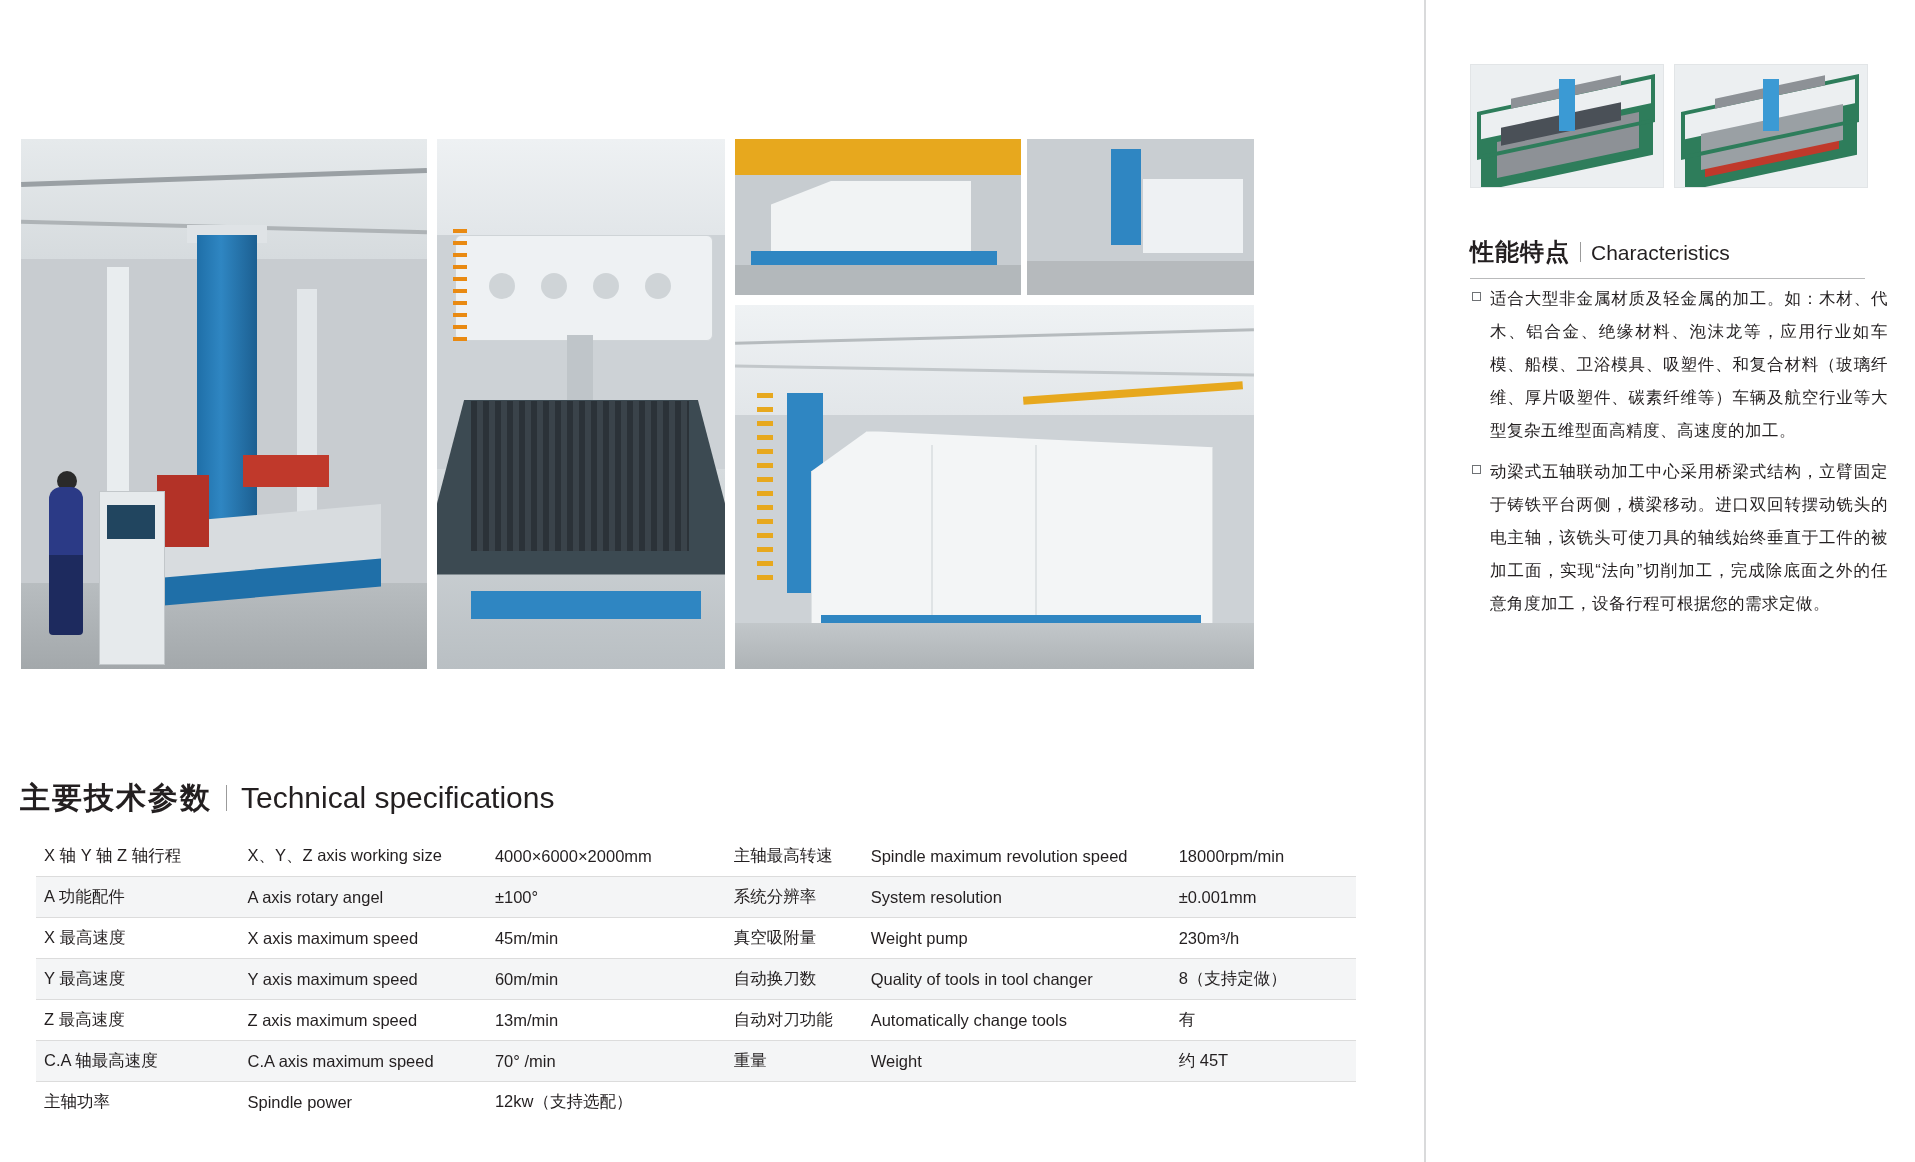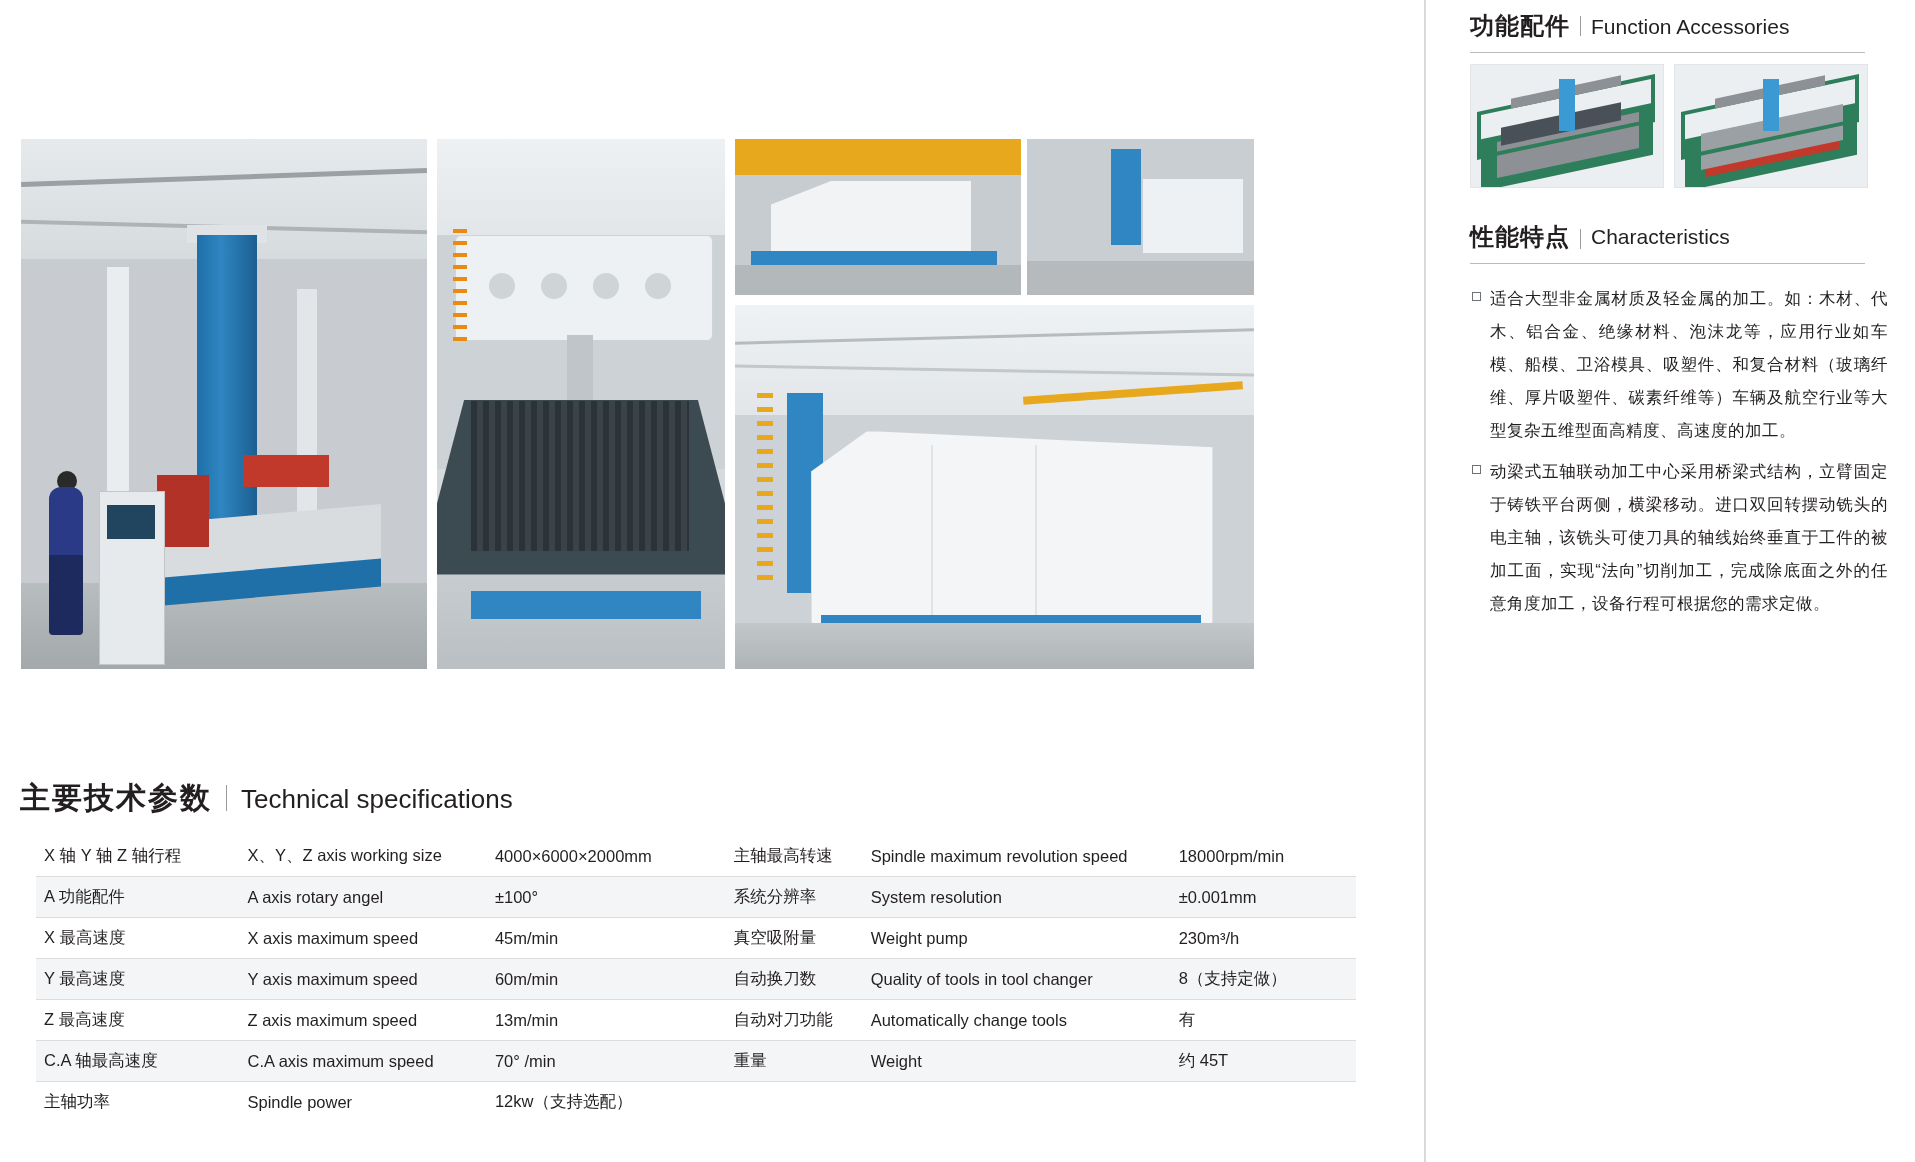--- a/index.html
+++ b/index.html
@@ -74,21 +74,21 @@
   #photo5 .enclosure{position:absolute;left:76px;top:126px;width:400px;height:200px;background:#f3f5f6;clip-path:polygon(0 20%,14% 0,100% 8%,100% 100%,0 100%);border:1px solid #dde1e3;}
   #photo5 .seam1{position:absolute;left:196px;top:140px;width:2px;height:182px;background:#dfe3e5;}
   #photo5 .seam2{position:absolute;left:300px;top:140px;width:2px;height:182px;background:#dfe3e5;}
   #photo5 .blue5{position:absolute;left:86px;top:310px;width:380px;height:26px;background:#2f86c2;}
   #photo5 .grd{position:absolute;left:0;bottom:0;width:100%;height:46px;background:linear-gradient(#c2c7ca,#aeb3b6);}
 
   
   .spec-head{position:absolute;left:20px;top:778px;display:flex;align-items:baseline;}
   .spec-head .cn{font-size:30px;font-weight:700;letter-spacing:2px;color:#231f20;}
   .spec-head .bar{width:1px;height:26px;background:#9b9b9b;margin:0 14px;position:relative;top:3px;}
-  .spec-head .en{font-size:26px;color:#231f20;}
+  .spec-head .en{font-size:30px;color:#231f20;}
 
   table.spec{position:absolute;left:36px;top:836px;width:1320px;border-collapse:collapse;font-size:16.5px;}
   table.spec td{padding:9px 6px 9px 8px;border-bottom:1px solid #dcdcdc;white-space:nowrap;color:#231f20;}
   table.spec tr:nth-child(even){background:#f4f5f6;}
   table.spec tr:last-child td{border-bottom:none;}
   .c1{width:205px;}
   .c2{width:245px;}
   .c3{width:245px;}
   .c4{width:130px;}
   .c5{width:305px;}
@@ -109,21 +109,21 @@
   #render1{left:0;top:0;}
   #render2{left:204px;top:0;}
   .rv-base{position:absolute;left:10px;top:56px;width:172px;height:52px;background:#2e7d5b;transform:skewY(-12deg);}
   .rv-bed{position:absolute;left:26px;top:62px;width:142px;height:36px;background:#8d9196;transform:skewY(-12deg);}
   .rv-frame{position:absolute;left:6px;top:28px;width:178px;height:48px;border:4px solid #2e7d5b;transform:skewY(-12deg);box-sizing:border-box;}
   .rv-col{position:absolute;left:88px;top:14px;width:16px;height:52px;background:#3b9ad4;}
   .rv-top{position:absolute;left:40px;top:22px;width:110px;height:10px;background:#8d9196;transform:skewY(-12deg);}
   .rv-red{position:absolute;left:30px;top:74px;width:134px;height:24px;background:#c0392b;transform:skewY(-12deg);}
   .rv-dark{position:absolute;left:30px;top:50px;width:120px;height:18px;background:#4a5057;transform:skewY(-12deg);}
 
-  #char-head{position:absolute;left:0;top:221px;width:395px;align-items:center;}
+  #char-head{position:absolute;left:0;top:236px;width:395px;}
   .bullets{position:absolute;left:0;top:282px;width:418px;}
   .bullet{display:flex;margin-bottom:8px;}
   .bullet .sq{flex:0 0 auto;width:7px;height:7px;border:1px solid #6f7275;margin:10px 9px 0 2px;}
   .bullet p{margin:0;font-size:16.5px;line-height:33px;letter-spacing:0.5px;color:#231f20;text-align:justify;}
 </style>
 </head>
 <body>
 
 <div class="page">
 
@@ -260,25 +260,20 @@
         </tr>
       </tbody>
     </table>
 
   </div>
 
   <div class="divider"></div>
 
   <div class="right">
 
-    <div class="sec-head" id="func-head">
-      <span class="cn">功能配件</span>
-      <span class="bar"></span>
-      <span class="en">Function Accessories</span>
-    </div>
 
     <div class="render-row">
       <div class="render" id="render1">
         <div class="rv-base"></div>
         <div class="rv-bed"></div>
         <div class="rv-dark"></div>
         <div class="rv-frame"></div>
         <div class="rv-top"></div>
         <div class="rv-col"></div>
       </div>

